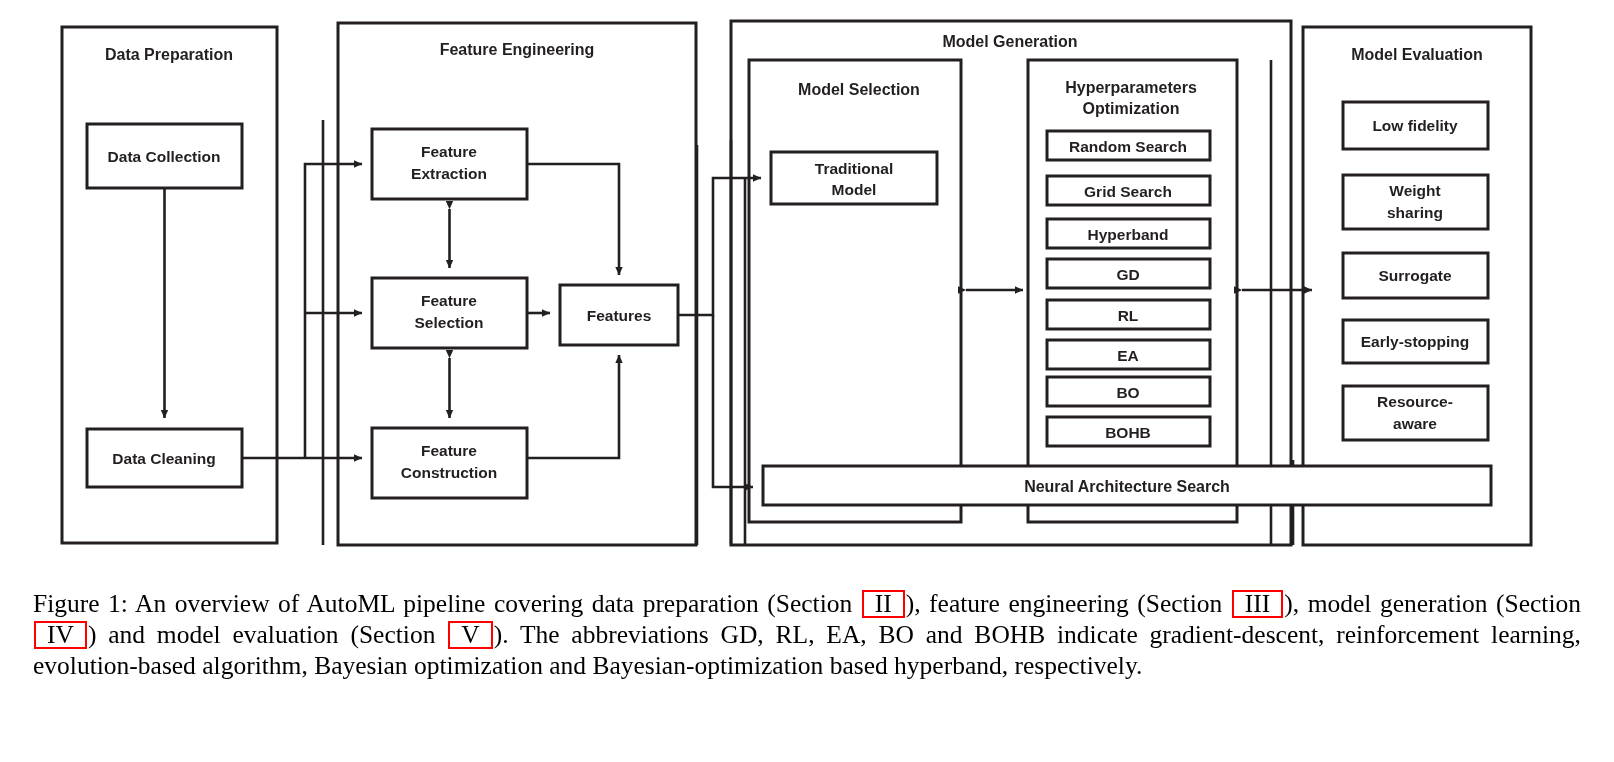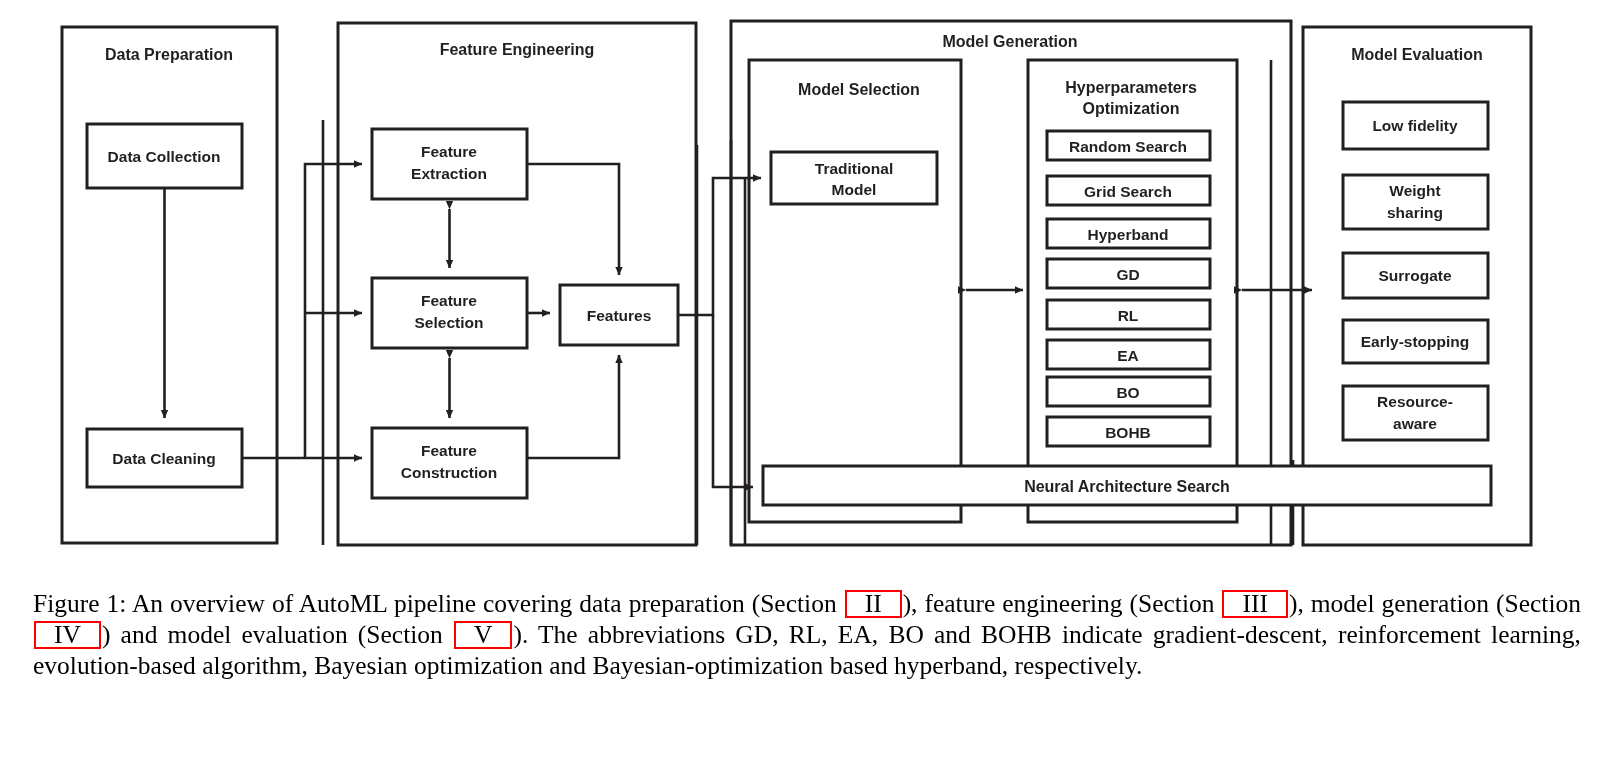--- a/index.html
+++ b/index.html
@@ -2,21 +2,21 @@
 <html><head>
 <meta charset="utf-8">
 <style>
   html,body{margin:0;padding:0;background:#ffffff;}
   body{width:1614px;height:762px;font-family:"Liberation Sans",sans-serif;overflow:hidden;}
   #root{position:relative;width:1614px;height:564px;}
   #figure{position:absolute;left:0;top:0;width:1614px;height:575px;}
   #caption{position:absolute;left:33px;top:588px;width:1548px;
            font-family:"Liberation Serif",serif;font-size:25.5px;line-height:31px;
            color:#000;text-align:justify;text-justify:inter-word;}
-  #caption .lnk{border:2px solid #ff0000;padding:0 18px;margin:0 1px;display:inline-block;
+  #caption .lnk{border:2px solid #ff0000;padding:0 11px;margin:0 1px;display:inline-block;
                 line-height:24px;}
   svg text{font-family:"Liberation Sans",sans-serif;font-weight:bold;fill:#231f20;}
   .lbl{font-size:15.5px;}
   .blbl{font-size:16px;}
   rect.box{fill:#ffffff;stroke:#231f20;stroke-width:3;}
   rect.cont{fill:none;stroke:#231f20;stroke-width:3;}
   line.conn,path.conn{stroke:#231f20;stroke-width:2.6;fill:none;}
 </style>
 </head>
 <body>

